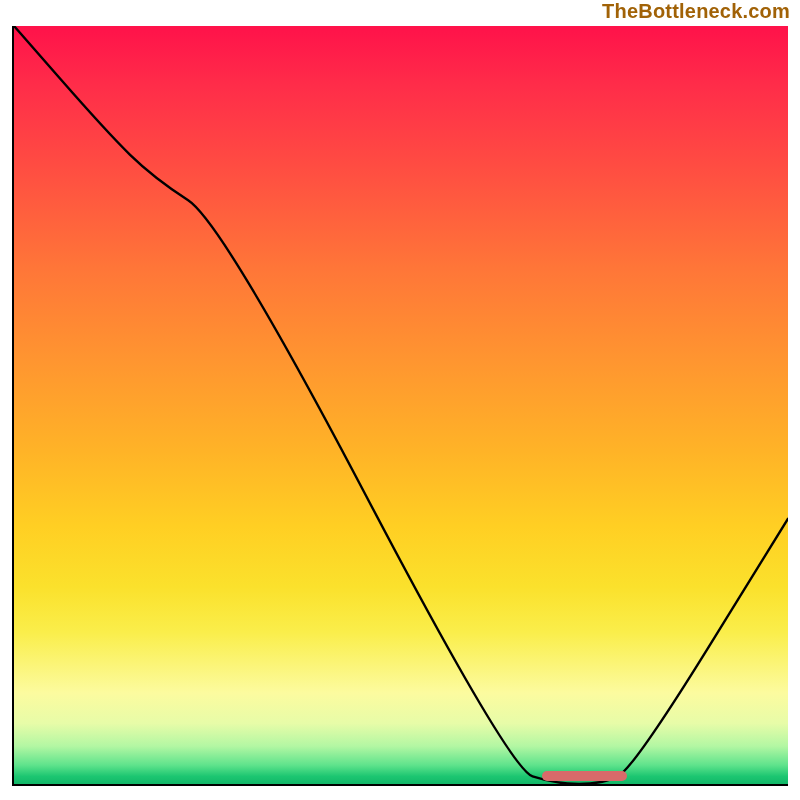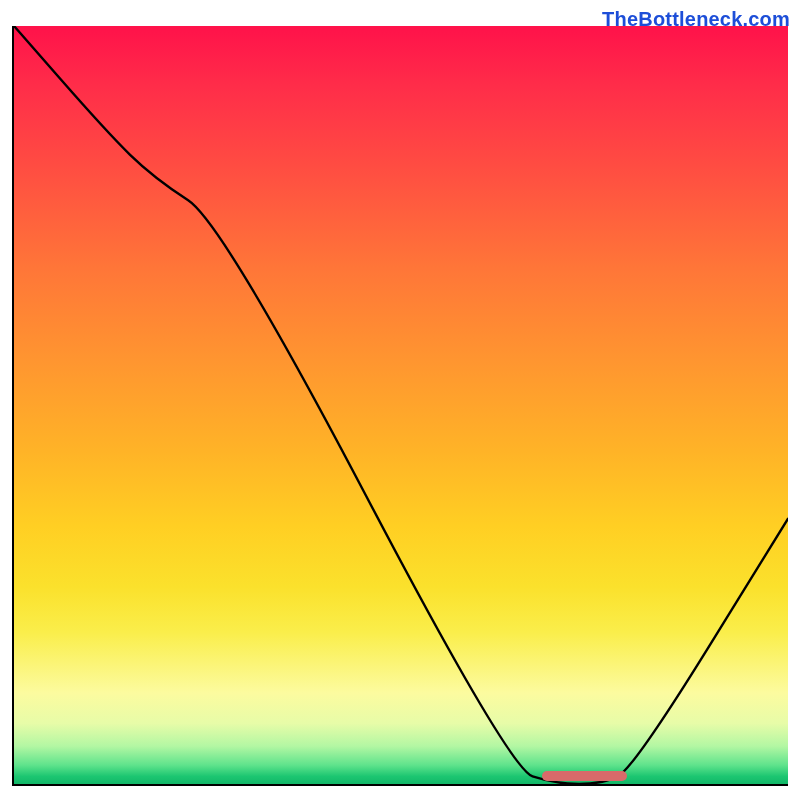--- a/index.html
+++ b/index.html
@@ -11,25 +11,25 @@
     background: #ffffff;
     font-family: Arial, Helvetica, sans-serif;
   }
   .container {
     position: relative;
     width: 800px;
     height: 800px;
   }
   .watermark {
     position: absolute;
-    top: 8px;
+    top: 0;
     right: 10px;
     font-size: 20px;
     font-weight: 700;
-    color: #1d4ed8;
+    color: #a16207;
     letter-spacing: 0.2px;
     z-index: 10;
   }
   .plot-area {
     position: absolute;
     left: 12px;
     top: 26px;
     width: 776px;
     height: 760px;
     border-left: 2.5px solid #000;

